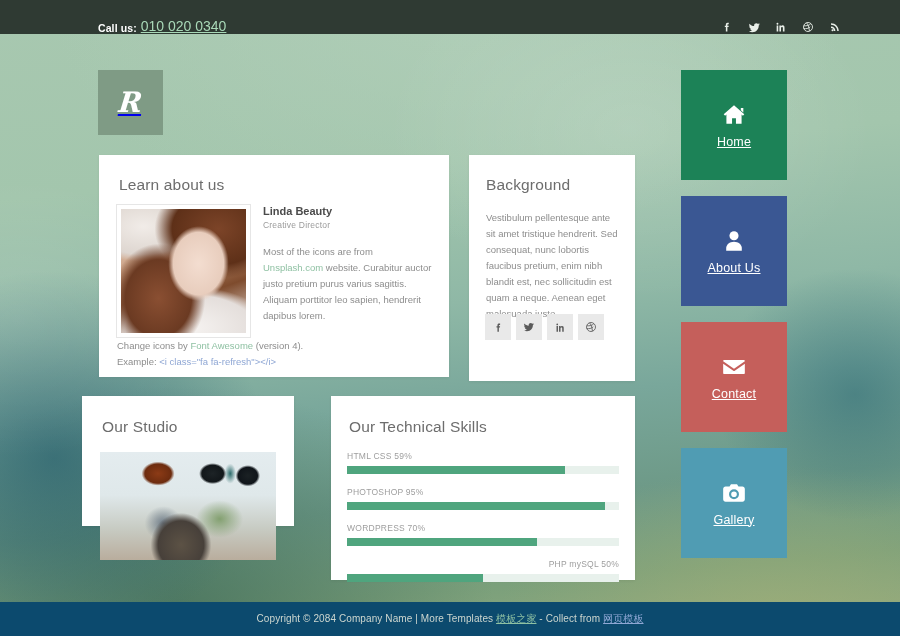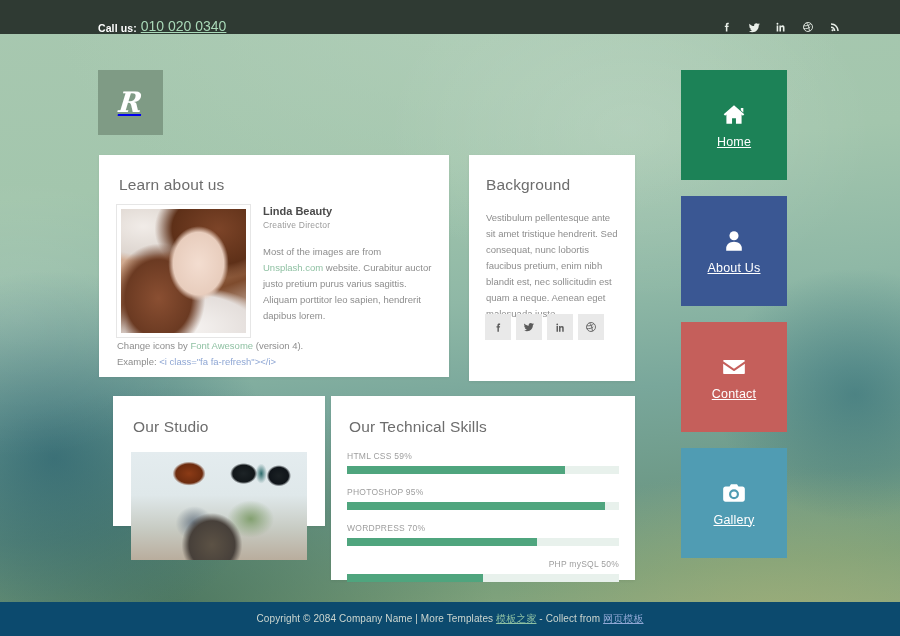--- a/index.html
+++ b/index.html
@@ -161,21 +161,21 @@
   }
   #bg-socials .sq {
     width: 26px; height: 26px;
     background: #e9e9e9;
     display: flex; align-items: center; justify-content: center;
     color: #5a5a5a;
   }
   #bg-socials .sq svg { display:block; }
 
   
-  #card-studio { left: 113px; top: 396px; width: 212px; height: 130px; }
+  #card-studio { left: 82px; top: 396px; width: 212px; height: 130px; }
   #card-studio .card-title { position:absolute; left: 20px; top: 22px; }
   #studio-photo {
     position: absolute; left: 18px; top: 56px;
     width: 176px; height: 108px;
     overflow: hidden;
     background: #cfd8db;
   }
   #studio-photo .ph { position:absolute; inset:0;
     background:
       radial-gradient(ellipse 22px 16px at 33% 20%, #8c3b16 0%, #6d2c0f 60%, rgba(109,44,15,0) 75%),
@@ -298,21 +298,21 @@
 
   <div class="card" id="card-about">
     <div class="card-title">Learn about us</div>
     <div id="about-body">
       <div id="about-photo">
           <div class="ph"></div>
         </div>
       <div class="person-name">Linda Beauty</div>
       <div class="person-role">Creative Director</div>
       <div class="body-text">
-        <span>Most of the images are from </span><a href="#">Unsplash.com</a><span> website. Curabitur auctor justo pretium purus varius sagittis. Aliquam porttitor leo sapien, hendrerit dapibus lorem.</span>
+        <span>Most of the icons are from </span><a href="#">Unsplash.com</a><span> website. Curabitur auctor justo pretium purus varius sagittis. Aliquam porttitor leo sapien, hendrerit dapibus lorem.</span>
       </div>
       <div class="body-text" style="margin-top:14px;">
         <span>Change icons by </span><a href="#">Font Awesome</a><span> (version 4).</span><br>
         <span>Example: </span><span class="codelink">&lt;i class="fa fa-refresh"&gt;&lt;/i&gt;</span>
       </div>
     </div>
   </div>
 
   <div class="card" id="card-bg">
     <div class="card-title">Background</div>

